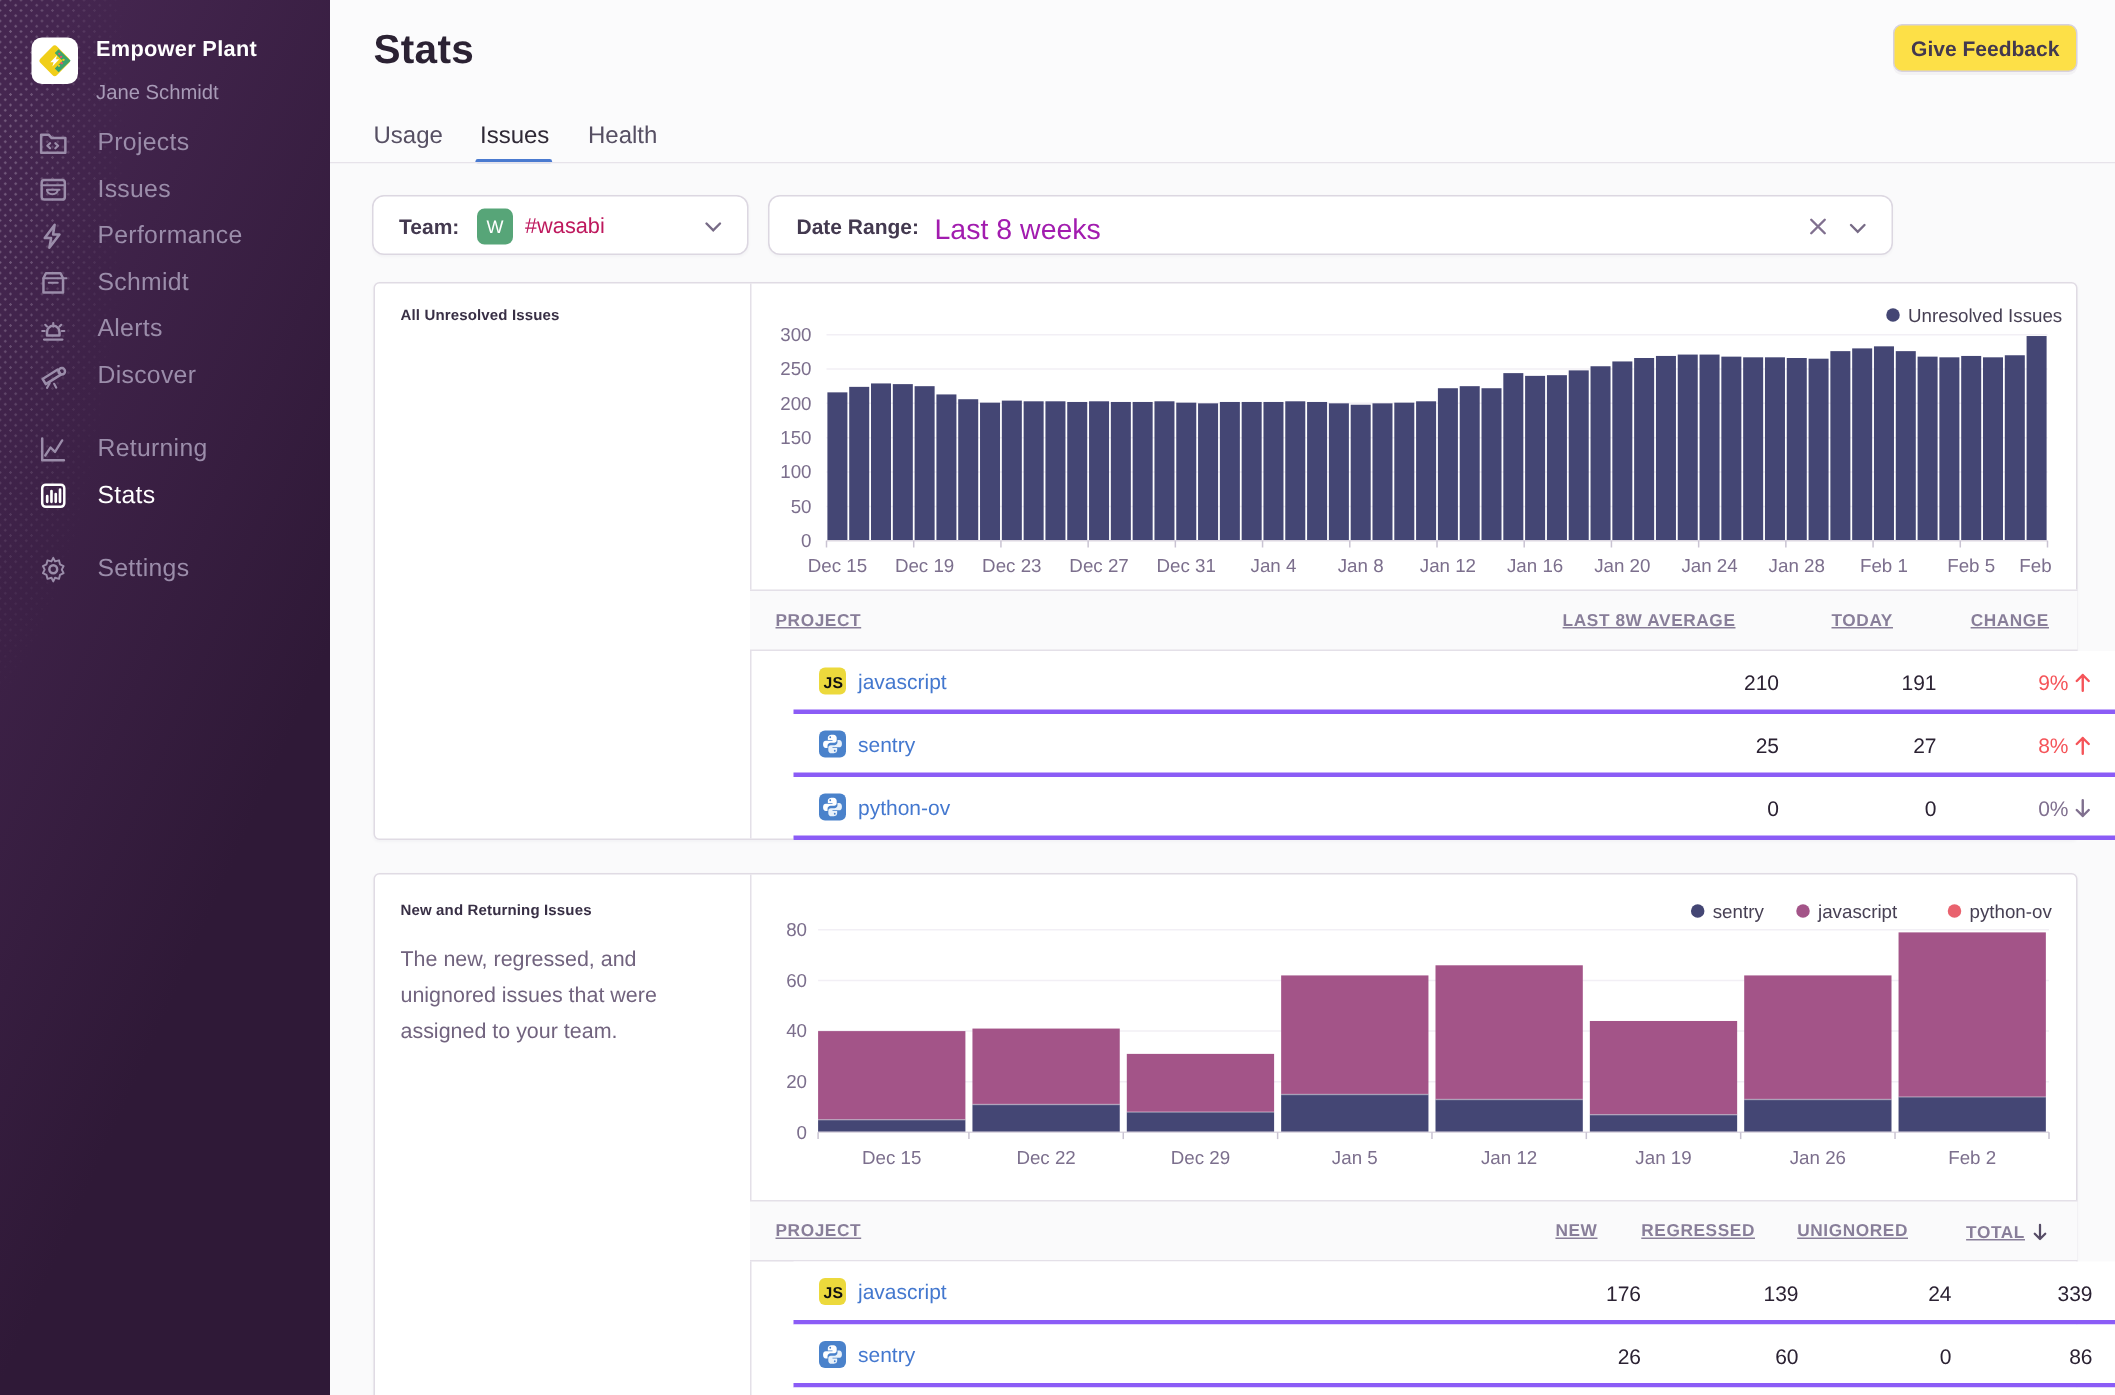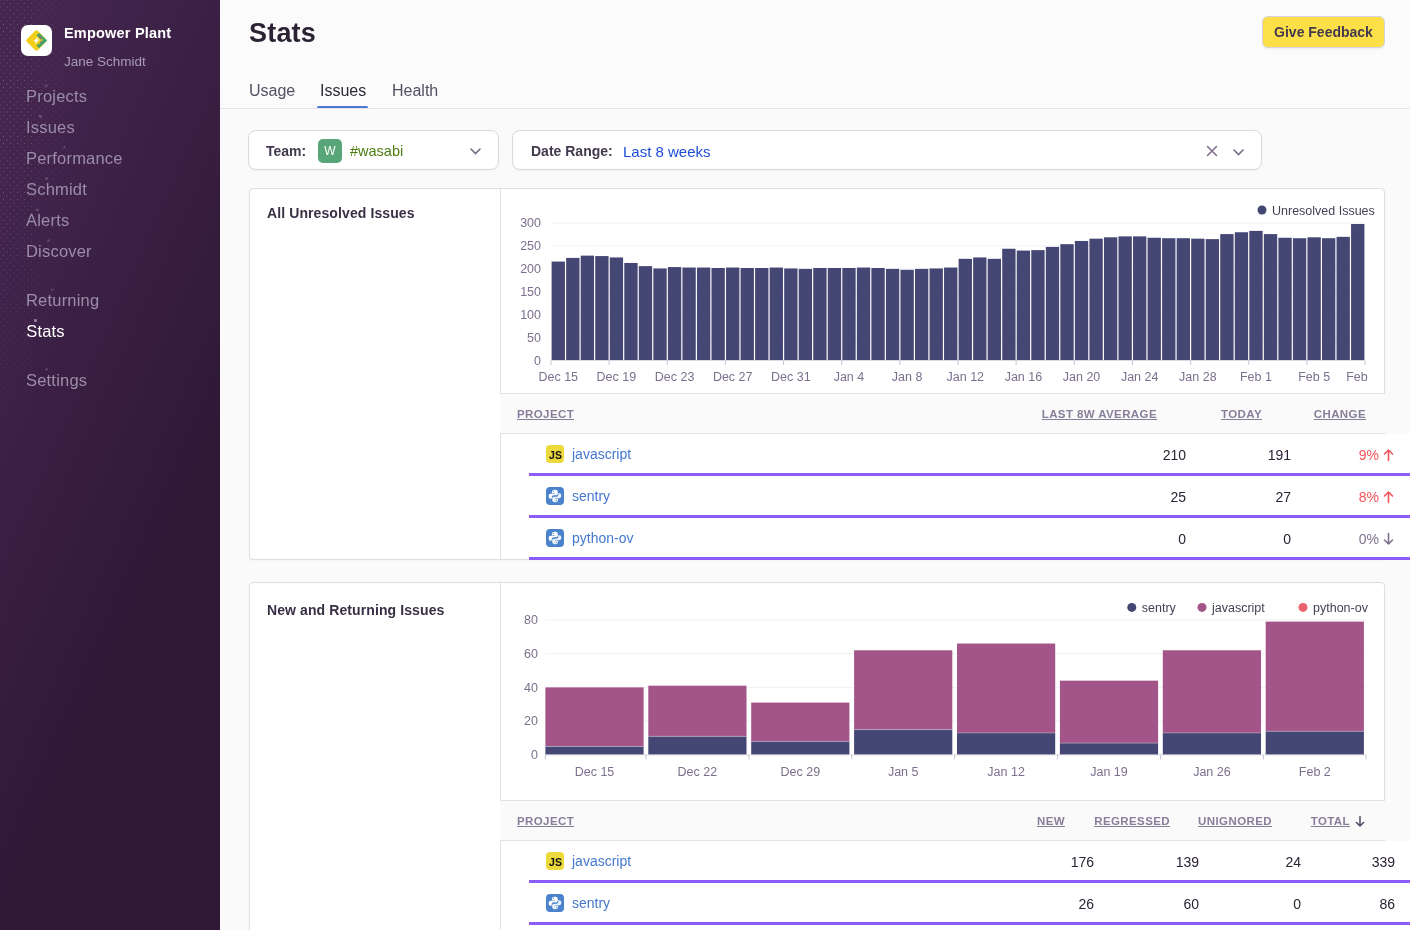--- a/index.html
+++ b/index.html
@@ -1,34 +1,34 @@
 <!DOCTYPE html>
 <html><head><meta charset="utf-8"><style>
 * { margin:0; padding:0; box-sizing:border-box; }
 html,body { width:1410px; height:930px; overflow:hidden; font-family:"Liberation Sans",sans-serif; background:#fbfbfc; }
 #sidebar { position:absolute; left:0; top:0; width:220px; height:930px; background:linear-gradient(294deg,#2f1937 35%,#452650 92%); }
 #sidebar .dots { position:absolute; inset:0; background-image:radial-gradient(rgba(225,215,230,.3) .7px, transparent .95px), radial-gradient(rgba(225,215,230,.3) .7px, transparent .95px); background-size:7px 7px,7px 7px; background-position:0 0,3.5px 3.5px; -webkit-mask-image:radial-gradient(160px 560px at -30px 80px, #000 25%, transparent 72%); mask-image:radial-gradient(160px 560px at -30px 80px, #000 25%, transparent 72%); }
 .avatar { position:absolute; left:21px; top:25px; width:31px; height:31px; border-radius:7px; background:#fff; }
 .orgname { position:absolute; left:64px; top:25px; font-size:14.5px; font-weight:bold; color:#fff; letter-spacing:.2px; }
 .username { position:absolute; left:64px; top:54px; font-size:13.5px; }
-.nitem { position:absolute; left:26px; height:22px; display:flex; align-items:center; color:#9b8daa; font-size:16.5px; letter-spacing:.2px;flex-direction:column; }
+.nitem { position:absolute; left:26px; height:22px; display:flex; align-items:center; color:#9b8daa; font-size:16.5px; letter-spacing:.2px; }
 .nitem .nicn { margin-right:20px; }
 .nitem.active { color:#fff; }
 #main { position:absolute; left:220px; top:0; width:1190px; height:930px; }
 .h1 { position:absolute; left:29px; top:18px; font-size:27px; font-weight:bold; color:#2b2233; letter-spacing:.2px; }
 .gfb { position:absolute; left:1042px; top:16px; width:123px; height:32px; border:1px solid #d7d1dd; border-radius:6px; background:#fde047; font-size:14px; font-weight:bold; color:#43394f; text-align:center; line-height:30px; box-shadow:0 2px 0 rgba(43,34,51,.04); }
 .tab { position:absolute; top:82px; font-size:16px; color:#564f63; }
 .tab.on { color:#2f2936; }
 .tabline { position:absolute; left:0; top:108px; width:1190px; height:1px; background:#e7e3ea; }
 .tabul { position:absolute; left:97px; top:106px; width:51px; height:3px; background:#4a7ad0; border-radius:2px; }
 #content { position:absolute; left:220px; top:109px; width:1190px; height:821px; background:#fafafb; }
 .fbox { position:absolute; background:#fff; border:1px solid #dcd7e1; border-radius:8px; height:40px; box-shadow:0 1px 2px rgba(43,34,51,.03); }
 .card { position:absolute; left:249px; background:#fff; border:1px solid #e0dbe4; border-radius:4px; box-shadow:0 1px 2px rgba(43,34,51,.03); }
 .divider { position:absolute; left:250px; top:0; bottom:0; width:1px; background:#e4e0e8; }
-.ptitle { position:absolute; left:17px; font-size:14px; font-weight:bold; color:#382f45; letter-spacing:.1px; }
+.ptitle { position:absolute; left:17px; font-size:10px; font-weight:bold; color:#382f45; letter-spacing:.1px; }
 .pdesc { position:absolute; left:17px; width:224px; font-size:14.3px; line-height:24px; color:#71637e; }
 .thead { position:absolute; left:500px; width:885px; height:41px; background:#fafafb; border-top:1px solid #e4e0e8; border-bottom:1px solid #e4e0e8; }
 .thead span { position:absolute; top:14px; font-size:11.5px; font-weight:bold; color:#887e99; letter-spacing:.4px; white-space:nowrap;text-decoration:underline; }
 .trow { position:absolute; left:529px; width:885px; height:42px; border-bottom:3px solid #8b5cf6; background:#fff; }
 .trow .pcell { position:absolute; left:17px; top:11px; display:flex; align-items:center; }
 .picon { width:18px; height:18px; border-radius:4px; display:inline-flex; align-items:center; justify-content:center; margin-right:8px; }
 .plink { font-size:14px; color:#4478cf; }
 .num { position:absolute; top:13px; font-size:14px; color:#2b2233; white-space:nowrap; }
 .num, .thead .r { text-align:right; }
 svg text { font-family:"Liberation Sans",sans-serif; }
@@ -123,28 +123,28 @@
   <span class="tab on" style="left:100px">Issues</span>
   <span class="tab" style="left:172px">Health</span>
   <div class="tabul"></div>
   <div class="tabline"></div>
 </div>
 <div id="content"></div>
 
 <div class="fbox" style="left:248px;top:130px;width:251px">
   <span style="position:absolute;left:17px;top:12px;font-size:14px;font-weight:bold;color:#43394f">Team:</span>
   <span style="position:absolute;left:69px;top:8px;width:24px;height:24px;border-radius:5px;background:#57a578;color:#fff;font-size:12px;text-align:center;line-height:24px">W</span>
-  <span style="position:absolute;left:101px;top:12px;font-size:14.5px;color:#4d7c0f">#wasabi</span>
+  <span style="position:absolute;left:101px;top:12px;font-size:14.5px;color:#be185d">#wasabi</span>
   <svg style="position:absolute;right:16px;top:15px" width="13" height="11" viewBox="0 0 13 11" fill="none" stroke="#776b86" stroke-width="1.6" stroke-linecap="round">
       <path d="M2 3l4.5 4.5L11 3"></path>
     </svg>
 </div>
 <div class="fbox" style="left:512px;top:130px;width:750px">
   <span style="position:absolute;left:18px;top:12px;font-size:14px;font-weight:bold;color:#43394f">Date Range:</span>
-  <span style="position:absolute;left:110px;top:12px;font-size:15px;color:#1d4ed8">Last 8 weeks</span>
+  <span style="position:absolute;left:110px;top:12px;font-size:19px;color:#a21caf">Last 8 weeks</span>
   <svg style="position:absolute;right:42px;top:13px" width="14" height="14" viewBox="0 0 14 14" fill="none" stroke="#80708f" stroke-width="1.6" stroke-linecap="round">
       <path d="M2.5 2.5l9 9M11.5 2.5l-9 9"></path>
     </svg>
   <svg style="position:absolute;right:16px;top:16px" width="13" height="11" viewBox="0 0 13 11" fill="none" stroke="#776b86" stroke-width="1.6" stroke-linecap="round">
       <path d="M2 3l4.5 4.5L11 3"></path>
     </svg>
 </div>
 
 <div class="card" style="top:188px;width:1136px;height:372px">
   <div class="divider"></div>
@@ -308,20 +308,21 @@
 <span class="num" style="right:228px">0</span>
 <span class="num" style="right:123px">0</span>
 <span class="num" style="right:19px;color:#80708f">0%<svg width="13" height="14" viewBox="0 0 13 14" style="vertical-align:-2px;margin-left:3px">
         <path d="M6.5 1.5V12M2.5 8l4 4 4-4" fill="none" stroke="#80708f" stroke-width="1.6" stroke-linecap="round" stroke-linejoin="round"></path>
       </svg></span>
 </div>
 
 <div class="card" style="top:582px;width:1136px;height:384px">
   <div class="divider"></div>
   <div class="ptitle" style="top:19px">New and Returning Issues</div>
+  <div class="pdesc" style="top:45px">The new, regressed, and<br>unignored issues that were<br>assigned to your team.</div>
 </div>
 <svg width="885" height="208" viewBox="0 0 885 208" style="position:absolute;left:500px;top:582px">
 <line x1="45.4" y1="139.15" x2="866" y2="139.15" stroke="#f2eff5" stroke-width="1"></line>
     <line x1="45.4" y1="105.40" x2="866" y2="105.40" stroke="#f2eff5" stroke-width="1"></line>
     <line x1="45.4" y1="71.65" x2="866" y2="71.65" stroke="#f2eff5" stroke-width="1"></line>
     <line x1="45.4" y1="37.90" x2="866" y2="37.90" stroke="#f2eff5" stroke-width="1"></line>
     <text x="38" y="177.10" text-anchor="end" font-size="12.5" fill="#7c6f8d">0</text>
     <text x="38" y="143.35" text-anchor="end" font-size="12.5" fill="#7c6f8d">20</text>
     <text x="38" y="109.60" text-anchor="end" font-size="12.5" fill="#7c6f8d">40</text>
     <text x="38" y="75.85" text-anchor="end" font-size="12.5" fill="#7c6f8d">60</text>

